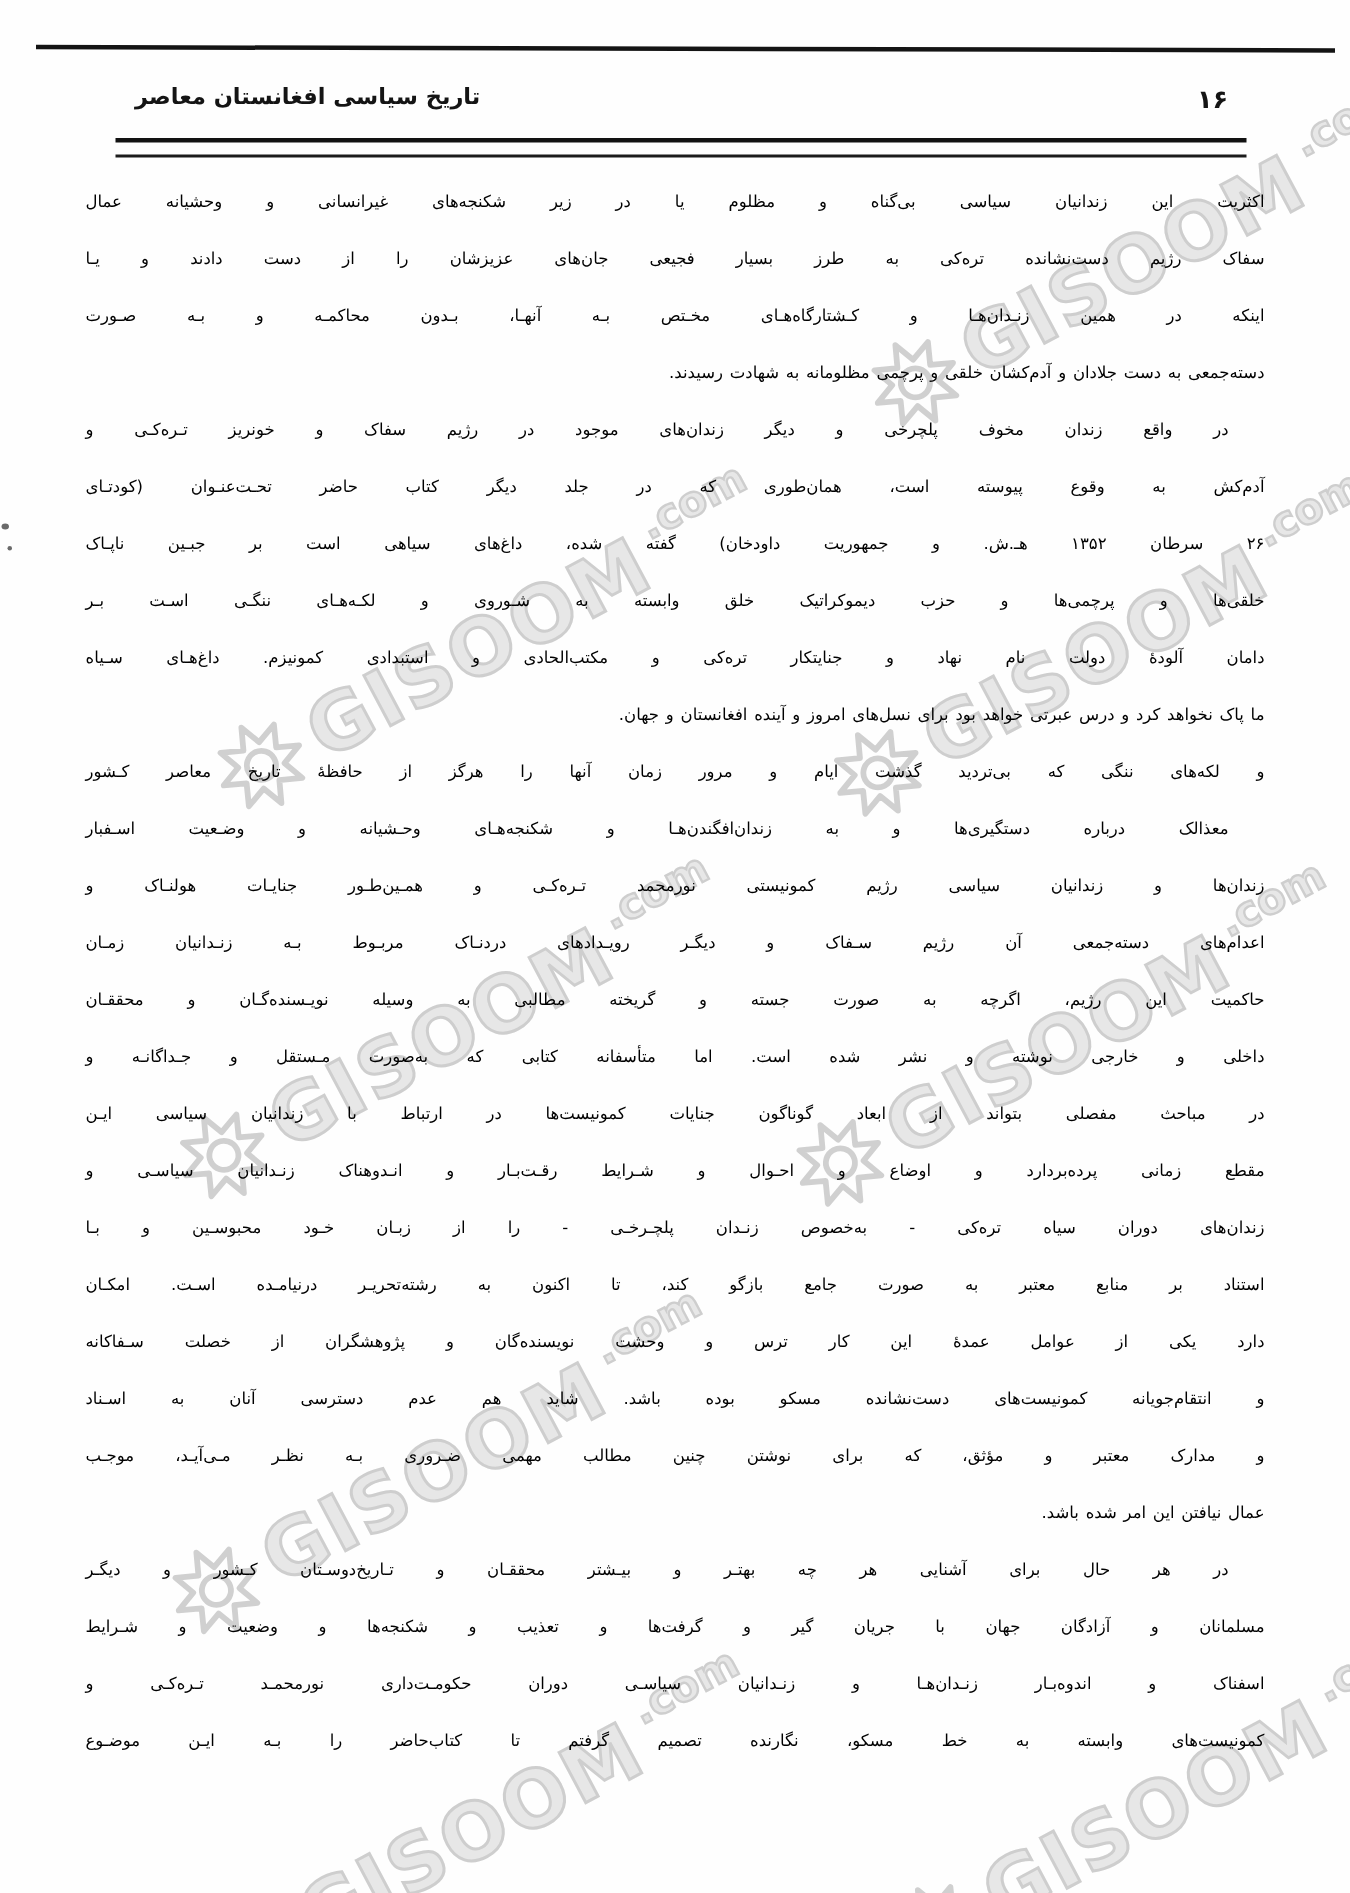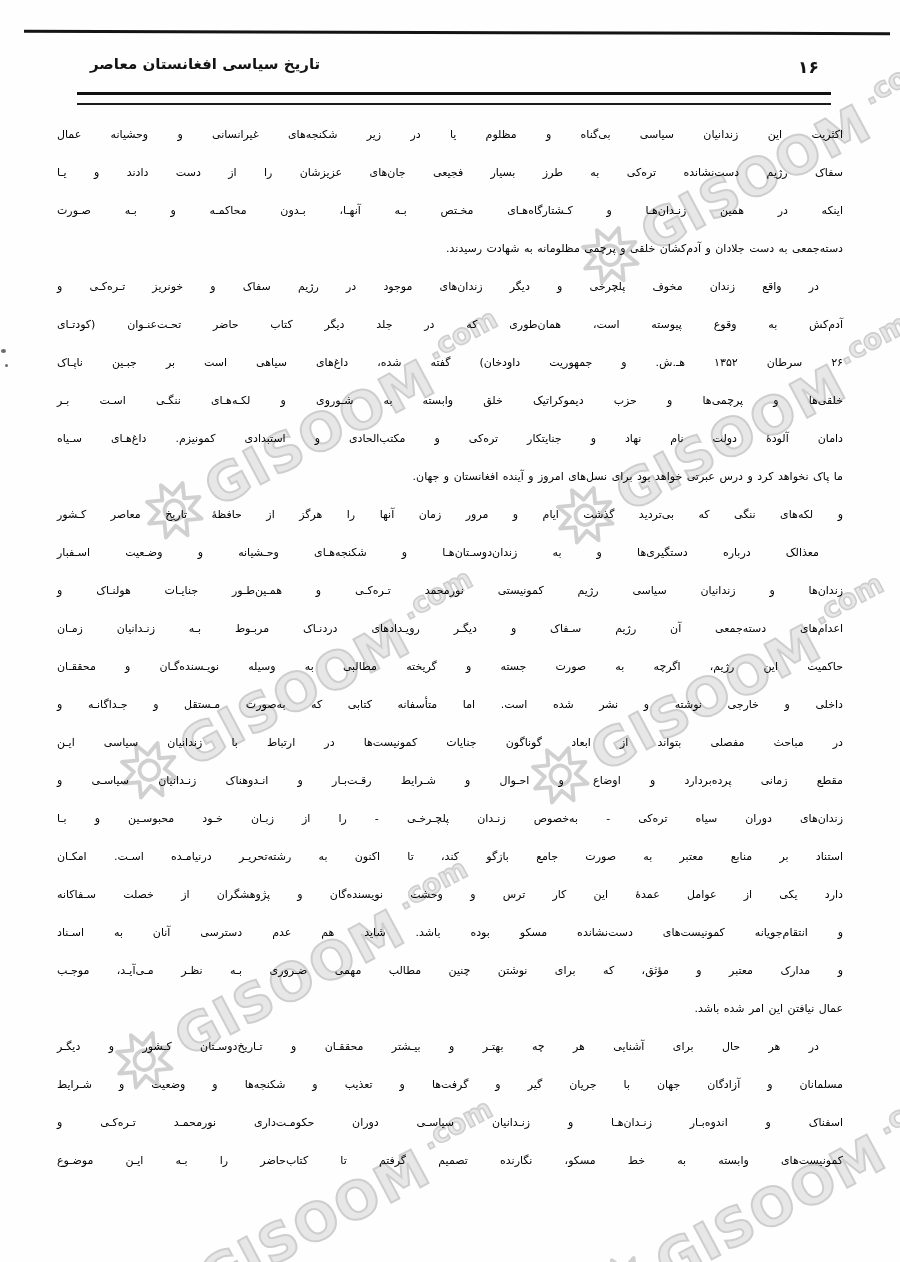--- a/index.html
+++ b/index.html
@@ -148,21 +148,21 @@
     <div class="line para-end">دسته‌جمعی به دست جلادان و آدم‌کشان خلقی و پرچمی مظلومانه به شهادت رسیدند.</div>
 
     <div class="line indent">در واقع زندان مخوف پلچرخی و دیگر زندان‌های موجود در رژیم سفاک و خونریز تـره‌کـی و</div>
     <div class="line">آدم‌کش به وقوع پیوسته است، همان‌طوری که در جلد دیگر کتاب حاضر تحـت‌عنـوان (کودتـای</div>
     <div class="line">۲۶ سرطان ۱۳۵۲ هـ.ش. و جمهوریت داودخان) گفته شده، داغ‌های سیاهی است بر جبـین ناپـاک</div>
     <div class="line">خلقی‌ها و پرچمی‌ها و حزب دیموکراتیک خلق وابسته به شـوروی و لکـه‌هـای ننگـی اسـت بـر</div>
     <div class="line">دامان آلودهٔ دولت نام نهاد و جنایتکار تره‌کی و مکتب‌الحادی و استبدادی کمونیزم. داغ‌هـای سـیاه</div>
     <div class="line para-end">ما پاک نخواهد کرد و درس عبرتی خواهد بود برای نسل‌های امروز و آینده افغانستان و جهان.</div>
     <div class="line">و لکه‌های ننگی که بی‌تردید گذشت ایام و مرور زمان آنها را هرگز از حافظهٔ تاریخ معاصر کـشور</div>
 
-    <div class="line indent">معذالک درباره دستگیری‌ها و به زندان‌دوسـتان‌هـا و شکنجه‌هـای وحـشیانه و وضـعیت اسـفبار</div>
+    <div class="line indent">معذالک درباره دستگیری‌ها و به زندان‌افگندن‌هـا و شکنجه‌هـای وحـشیانه و وضـعیت اسـفبار</div>
     <div class="line">زندان‌ها و زندانیان سیاسی رژیم کمونیستی نورمحمد تـره‌کـی و همـین‌طـور جنایـات هولنـاک و</div>
     <div class="line">اعدام‌های دسته‌جمعی آن رژیم سـفاک و دیگـر رویـدادهای دردنـاک مربـوط بـه زنـدانیان زمـان</div>
     <div class="line">حاکمیت این رژیم، اگرچه به صورت جسته و گریخته مطالبی به وسیله نویـسنده‌گـان و محققـان</div>
     <div class="line">داخلی و خارجی نوشته و نشر شده است. اما متأسفانه کتابی که به‌صورت مـستقل و جـداگانـه و</div>
     <div class="line">در مباحث مفصلی بتواند از ابعاد گوناگون جنایات کمونیست‌ها در ارتباط با زندانیان سیاسی ایـن</div>
     <div class="line">مقطع زمانی پرده‌بردارد و اوضاع و احـوال و شـرایط رقـت‌بـار و انـدوهناک زنـدانیان سیاسـی و</div>
     <div class="line">زندان‌های دوران سیاه تره‌کی - به‌خصوص زنـدان پلچـرخـی - را از زبـان خـود محبوسـین و بـا</div>
     <div class="line">استناد بر منابع معتبر به صورت جامع بازگو کند، تا اکنون به رشته‌تحریـر درنیامـده اسـت. امکـان</div>
     <div class="line">دارد یکی از عوامل عمدهٔ این کار ترس و وحشت نویسنده‌گان و پژوهشگران از خصلت سـفاکانه</div>
     <div class="line">و انتقام‌جویانه کمونیست‌های دست‌نشانده مسکو بوده باشد. شاید هم عدم دسترسی آنان به اسـناد</div>

